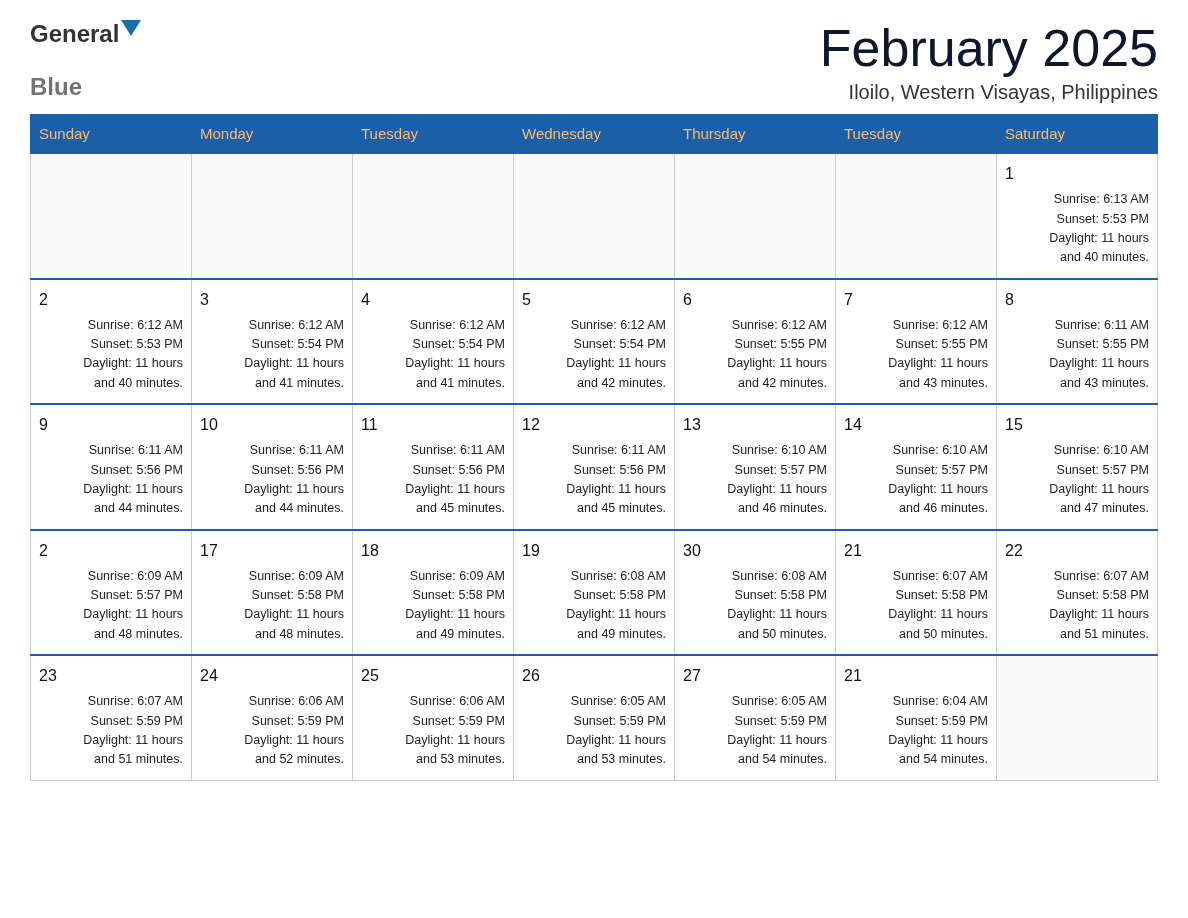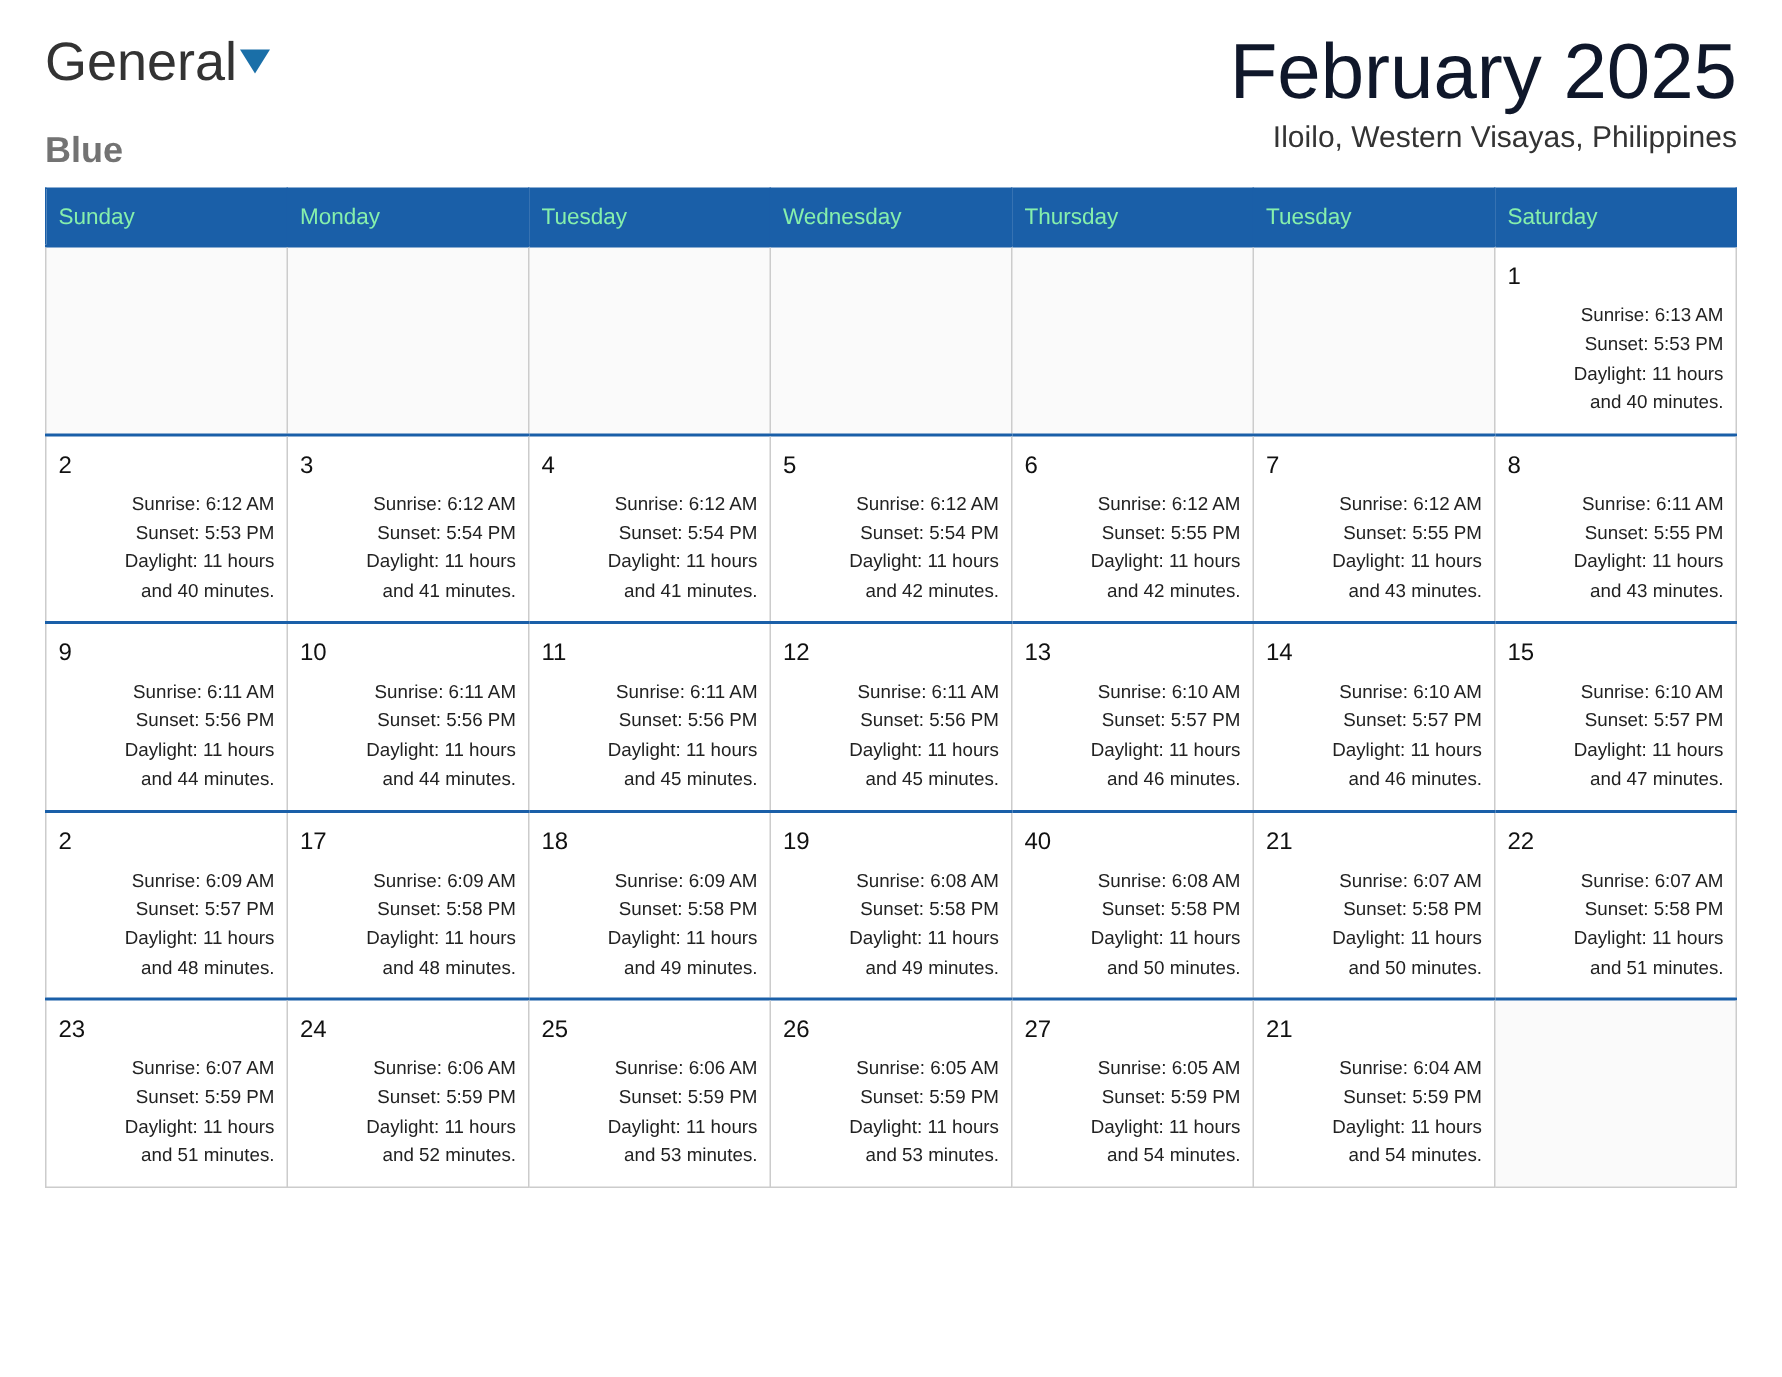--- a/index.html
+++ b/index.html
@@ -16,23 +16,23 @@
       align-items: flex-start;
       margin-bottom: 10px;
     }
     .logo {
       display: flex;
       flex-direction: column;
       align-items: flex-start;
     }
     .logo-text {
       display: flex;
-      align-items: center;
-      font-size: 36px;
-      font-weight: normal;
+      align-items: flex-start;
+      font-size: 24px;
+      font-weight: bold;
       color: #333;
     }
     .logo-general { color: #333; }
     .logo-triangle {
       display: inline-block;
       width: 0;
       height: 0;
       border-left: 10px solid transparent;
       border-right: 10px solid transparent;
       border-top: 16px solid #1a6fa8;
@@ -59,21 +59,21 @@
       color: #333;
       margin-top: 4px;
     }
     .calendar {
       width: 100%;
       border-collapse: collapse;
       margin-top: 10px;
     }
     .calendar th {
       background-color: #1a5fa8;
-      color: #86efac;
+      color: #fdba74;
       padding: 10px 8px;
       text-align: left;
       font-size: 15px;
       font-weight: normal;
       border: 1px solid #1a5fa8;
     }
     .calendar td {
       border: 1px solid #ccc;
       vertical-align: top;
       padding: 8px 8px 10px 8px;
@@ -216,21 +216,21 @@
         </td>
         <td>
           <span class="day-number">18</span>
           <div class="day-info">Sunrise: 6:09 AM<br>Sunset: 5:58 PM<br>Daylight: 11 hours<br>and 49 minutes.</div>
         </td>
         <td>
           <span class="day-number">19</span>
           <div class="day-info">Sunrise: 6:08 AM<br>Sunset: 5:58 PM<br>Daylight: 11 hours<br>and 49 minutes.</div>
         </td>
         <td>
-          <span class="day-number">40</span>
+          <span class="day-number">30</span>
           <div class="day-info">Sunrise: 6:08 AM<br>Sunset: 5:58 PM<br>Daylight: 11 hours<br>and 50 minutes.</div>
         </td>
         <td>
           <span class="day-number">21</span>
           <div class="day-info">Sunrise: 6:07 AM<br>Sunset: 5:58 PM<br>Daylight: 11 hours<br>and 50 minutes.</div>
         </td>
         <td>
           <span class="day-number">22</span>
           <div class="day-info">Sunrise: 6:07 AM<br>Sunset: 5:58 PM<br>Daylight: 11 hours<br>and 51 minutes.</div>
         </td>

